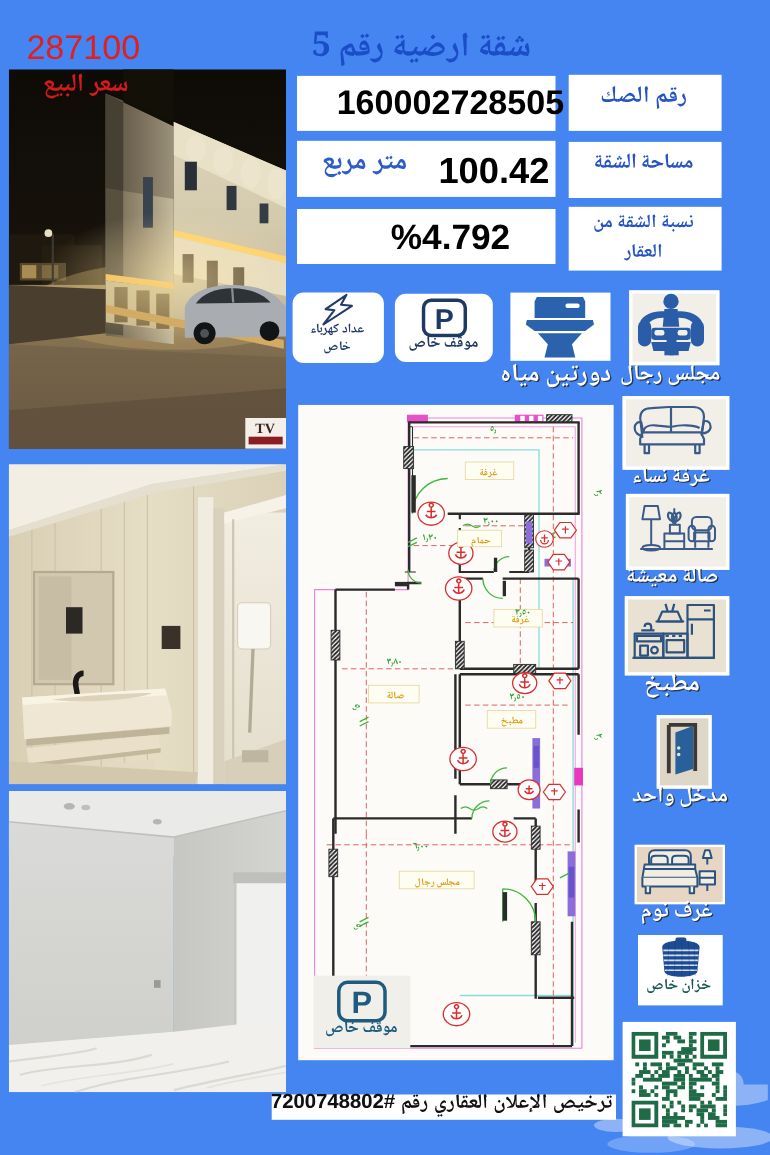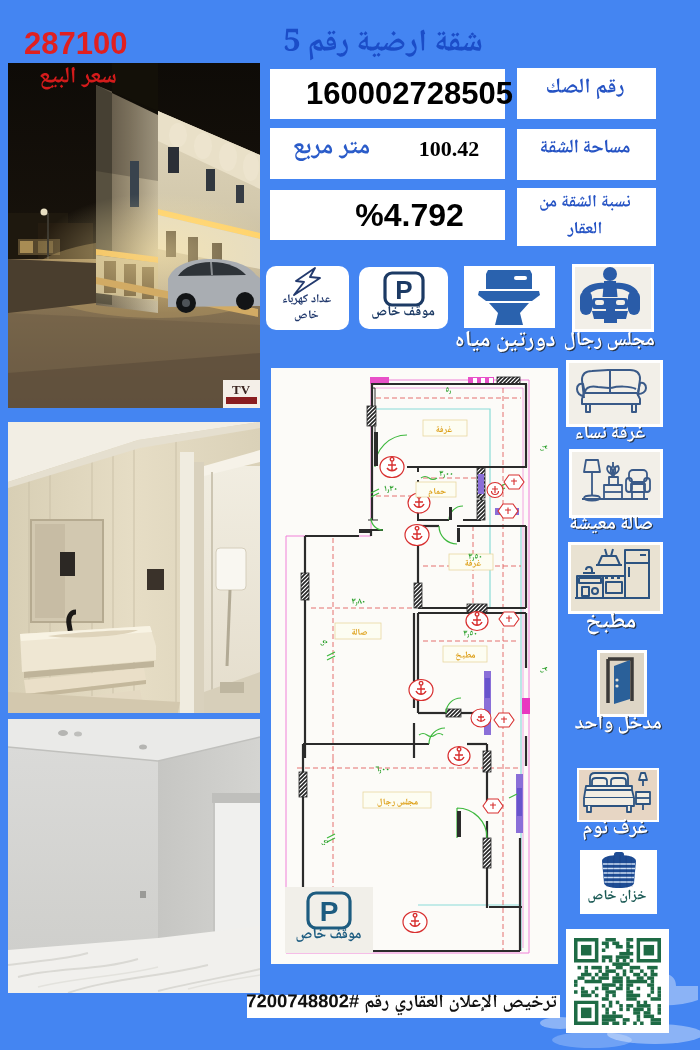--- a/index.html
+++ b/index.html
@@ -3,29 +3,29 @@
 <style>
 html,body{margin:0;padding:0;}
 body{width:700px;height:1050px;position:relative;background:#4485f2;overflow:hidden;
  font-family:"Liberation Sans",sans-serif;}
 .abs{position:absolute;}
 .wbox{position:absolute;background:#fff;}
 .val{position:absolute;color:#000000;font-weight:bold;text-align:center;margin-left:22px;}
 </style></head>
 <body>
 
-<div class="abs" style="left:24px;top:26px;width:120px;font-size:31px;font-weight:bold;color:#e02020;letter-spacing:0px;">287100</div>
+<div class="abs" style="left:24px;top:26px;width:120px;font-size:31px;font-weight:normal;color:#e02020;letter-spacing:0px;">287100</div>
 
 <div class="wbox" style="left:270px;top:69px;width:235px;height:50px;"></div>
 
 <div class="val" style="left:270px;top:76px;width:235px;font-size:31px;">160002728505</div>
 
 <div class="wbox" style="left:270px;top:128px;width:235px;height:51px;"></div>
 
-<div class="val" style="left:352px;top:136px;width:150px;font-size:22px;font-family:Liberation Serif, serif;">100.42</div>
+<div class="val" style="left:352px;top:136px;width:150px;font-size:33px;">100.42</div>
 
 <div class="wbox" style="left:270px;top:190px;width:235px;height:50px;"></div>
 
 <div class="val" style="left:270px;top:197px;width:235px;font-size:32px;">%4.792</div>
 
 <div class="wbox" style="left:517px;top:68px;width:139px;height:51px;"></div>
 
 <div class="wbox" style="left:517px;top:129px;width:139px;height:51px;"></div>
 
 <div class="wbox" style="left:517px;top:188px;width:139px;height:58px;"></div>

